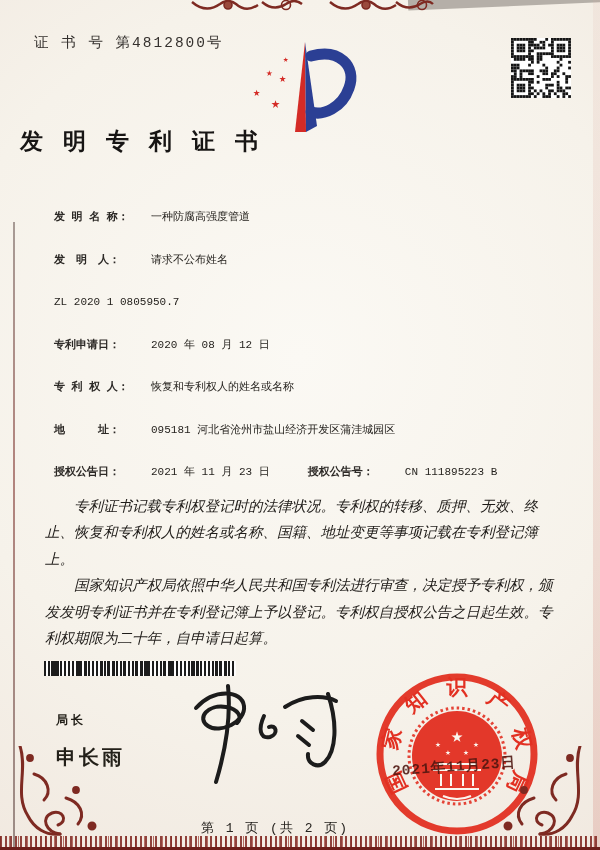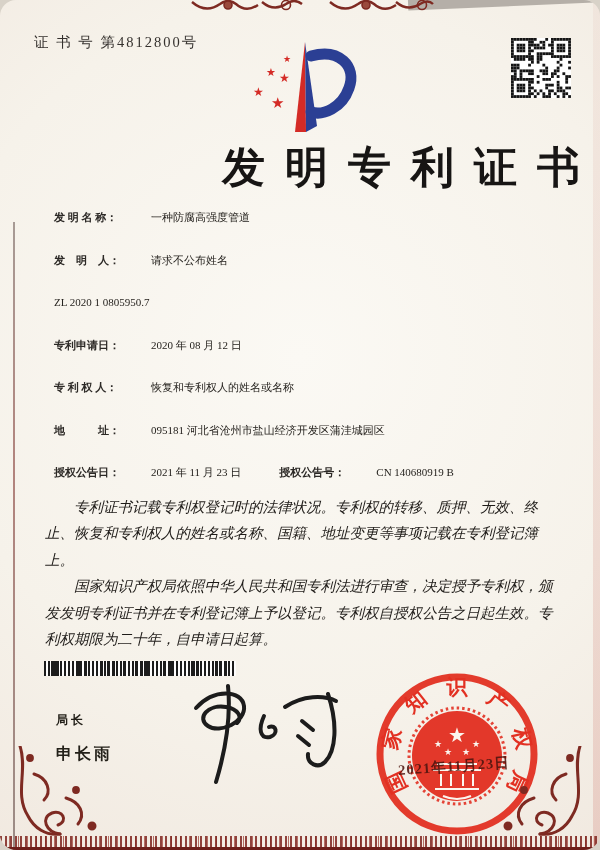--- a/index.html
+++ b/index.html
@@ -1,55 +1,55 @@
 <!DOCTYPE html>
 <html><head>
 <meta charset="utf-8">
 <style>
   html,body{margin:0;padding:0;background:#d8d2c8;}
   .page{
     position:relative;width:600px;height:850px;overflow:hidden;
     background:radial-gradient(circle at 50% 42%, #fbf9f4 0%, #f6f2ea 62%, #f1e9e0 100%);
-    font-family:Liberation Serif, serif;color:#222;border-radius:16px;
+    font-family:Liberation Mono, monospace;color:#222;
   }
   
   .gray-band{position:absolute;left:408px;top:-7px;width:210px;height:13px;background:#a9a39c;transform:rotate(-2.4deg);opacity:.85;}
   .edge-left{position:absolute;left:13px;top:222px;bottom:0;width:2px;background:linear-gradient(180deg,rgba(70,48,44,.45),rgba(122,40,34,.55) 40%,rgba(70,48,44,.5));}
   .edge-right{position:absolute;right:0;top:0;bottom:0;width:7px;background:linear-gradient(180deg,rgba(216,168,158,.12),rgba(216,150,140,.35));}
   
   .ornament-top{position:absolute;left:190px;top:0;}
   
   .cert-no{position:absolute;left:34px;top:33px;font-size:14.5px;letter-spacing:2px;color:#35312e;}
   
   .logo{position:absolute;left:235px;top:40px;}
   
   .qr{position:absolute;left:511px;top:38px;width:60px;height:60px;background:#fff;}
   
-  .title{position:absolute;left:0;right:0;top:126px;text-align:right;font-size:43px;font-weight:700;
-         letter-spacing:20px;text-indent:20px;color:#17151 4;color:#171514;margin-top:13px;}
+  .title{position:absolute;left:0;right:0;top:126px;text-align:left;font-size:23px;font-weight:700;
+         letter-spacing:20px;text-indent:20px;color:#17151 4;color:#171514;}
   
   .fields{position:absolute;left:54px;top:203px;right:30px;}
   .frow{display:flex;align-items:flex-end;margin-bottom:13px;font-size:11px;line-height:29.5px;white-space:nowrap;}
   .flabel{font-weight:700;color:#2c2926;min-width:97px;}
   .fvalue{color:#26231f;}
   .fpair2{margin-left:38px;display:flex;}
   
   .paras{position:absolute;left:45px;top:494px;width:514px;font-size:14.5px;line-height:1.82;
          font-style:italic;color:#1e1b18;}
   .paras p{margin:0;text-indent:2em;}
   
   .barcode{position:absolute;left:44px;top:661px;width:192px;height:15px;
     background:
       repeating-linear-gradient(90deg,#1c1c1c 0 2px,transparent 2px 4px),
       repeating-linear-gradient(90deg,#1c1c1c 0 1px,transparent 1px 7px),
       repeating-linear-gradient(90deg,transparent 0 10px,#1c1c1c 10px 13px,transparent 13px 23px);
     background-color:#fdfdfd;}
   
   .signer-title{position:absolute;left:56px;top:712px;font-size:12px;font-weight:700;letter-spacing:3px;color:#232019;}
-  .signer-name{position:absolute;left:56px;top:744px;font-size:16px;font-weight:700;letter-spacing:3px;color:#232019;}
+  .signer-name{position:absolute;left:56px;top:744px;font-size:20px;font-weight:700;letter-spacing:3px;color:#232019;}
   .signature{position:absolute;left:158px;top:676px;}
   
   .seal{position:absolute;left:371px;top:668px;}
   .seal-date{position:absolute;left:370px;top:757px;width:168px;text-align:center;font-size:14.5px;font-weight:700;
              color:#4d150f;letter-spacing:1px;transform:rotate(-4deg);opacity:.88;white-space:nowrap;}
   
   .footer{position:absolute;left:170px;top:819px;width:210px;text-align:center;font-size:13px;letter-spacing:2px;color:#26231f;}
   
   .flourish-left{position:absolute;left:6px;bottom:8px;}
   .flourish-right{position:absolute;right:6px;bottom:8px;transform:scaleX(-1);}
@@ -339,21 +339,21 @@
     </div>
     <div class="frow">
       <span class="flabel">地　　　址：</span>
       <span class="fvalue">095181 河北省沧州市盐山经济开发区蒲洼城园区</span>
     </div>
     <div class="frow">
       <span class="flabel">授权公告日：</span>
       <span class="fvalue">2021 年 11 月 23 日</span>
       <span class="fpair2">
         <span class="flabel">授权公告号：</span>
-        <span class="fvalue">CN 140680919 B</span>
+        <span class="fvalue">CN 111895223 B</span>
       </span>
     </div>
   </div>
 
   <div class="paras">
     <p>专利证书记载专利权登记时的法律状况。专利权的转移、质押、无效、终止、恢复和专利权人的姓名或名称、国籍、地址变更等事项记载在专利登记簿上。</p>
     <p>国家知识产权局依照中华人民共和国专利法进行审查，决定授予专利权，颁发发明专利证书并在专利登记簿上予以登记。专利权自授权公告之日起生效。专利权期限为二十年，自申请日起算。</p>
   </div>
 
   <div class="barcode"></div>
@@ -396,20 +396,21 @@
         <path d="M66,96 H106"></path>
         <path d="M62,102 H110"></path>
         <path d="M70,106 V118 M80,106 V118 M92,106 V118 M102,106 V118"></path>
         <path d="M64,121 H108"></path>
         <path d="M72,128 Q86,134 100,128"></path>
       </g>
     </g>
   </svg>
   <div class="seal-date">2021年11月23日</div>
 
+  <div class="footer">第 1 页 (共 2 页)</div>
 
   <svg class="flourish-left" width="110" height="96" viewBox="0 0 110 96">
     <g fill="none" stroke="#7e2a22" stroke-width="3" stroke-linecap="round">
       <path d="M14,0 C22,24 8,48 22,70 C28,82 40,90 54,88"></path>
       <path d="M54,88 C40,86 34,72 46,67 C56,63 63,75 52,79"></path>
       <path d="M60,52 C74,56 80,68 72,78"></path>
       <path d="M28,28 C42,32 46,46 38,54"></path>
       <circle cx="24" cy="12" r="2.4" fill="#7e2a22"></circle>
       <circle cx="70" cy="44" r="2.4" fill="#7e2a22"></circle>
       <circle cx="86" cy="80" r="3" fill="#7e2a22"></circle>

